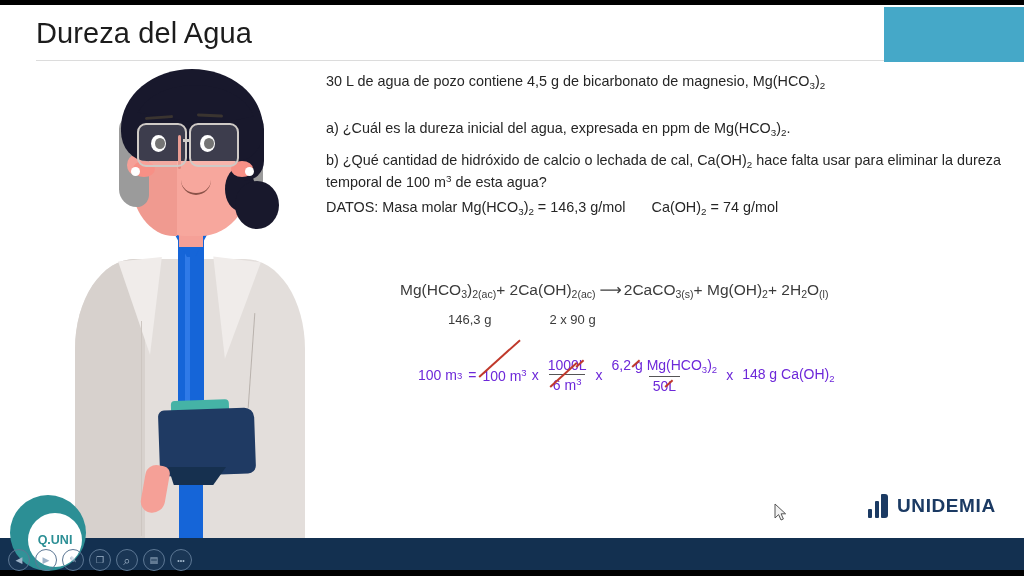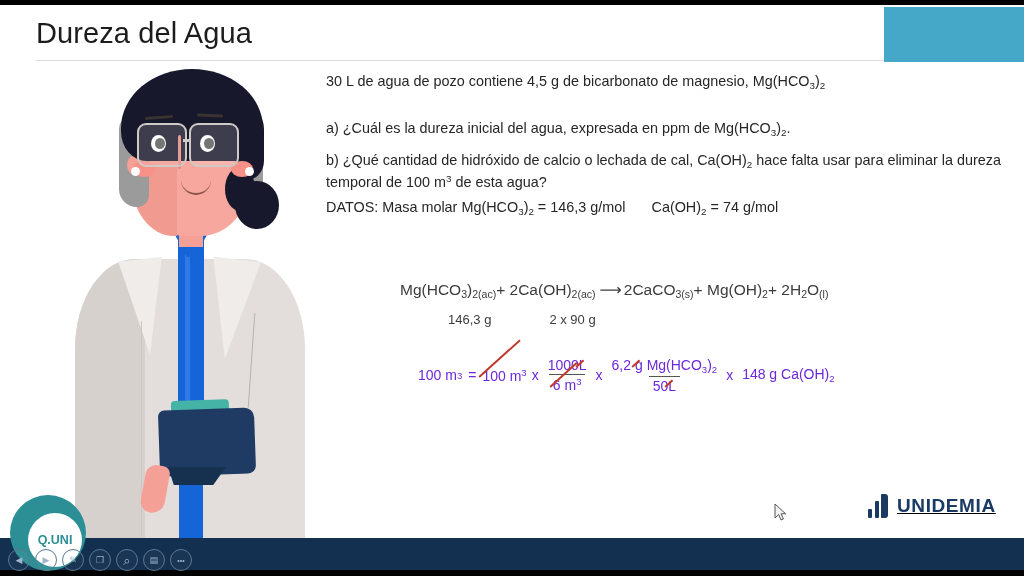--- a/index.html
+++ b/index.html
@@ -209,21 +209,21 @@
   .frac{display:inline-flex;flex-direction:column;align-items:center;vertical-align:middle;}
   .frac .num{padding:0 4px 1px 4px;}
   .frac .den{padding:1px 4px 0 4px;border-top:1.3px solid #555;}
   .cancel{position:relative;display:inline-block;}
   .cancel::after{
     content:"";position:absolute;left:-3px;top:55%;width:124%;height:1.5px;
     background:#c0392b;transform:rotate(-42deg);transform-origin:left center;
   }
 
   
-  .logo{position:absolute;left:868px;top:489px;display:flex;align-items:center;gap:9px;text-decoration:underline;}
+  .logo{position:absolute;left:868px;top:489px;display:flex;align-items:center;gap:9px;}
   .logo-bars{display:flex;align-items:flex-end;gap:2.5px;height:24px;}
   .logo-bars i{display:block;background:#1b3a63;border-radius:1px;}
   .b1{width:4px;height:9px;}
   .b2{width:4px;height:17px;}
   .b3{width:7px;height:24px;border-radius:1px 3px 3px 1px !important;}
   .logo-text{font-size:19px;font-weight:bold;color:#1b3a63;letter-spacing:.6px;}
 
   
   .quni{
     position:absolute;left:10px;top:495px;width:76px;height:76px;

